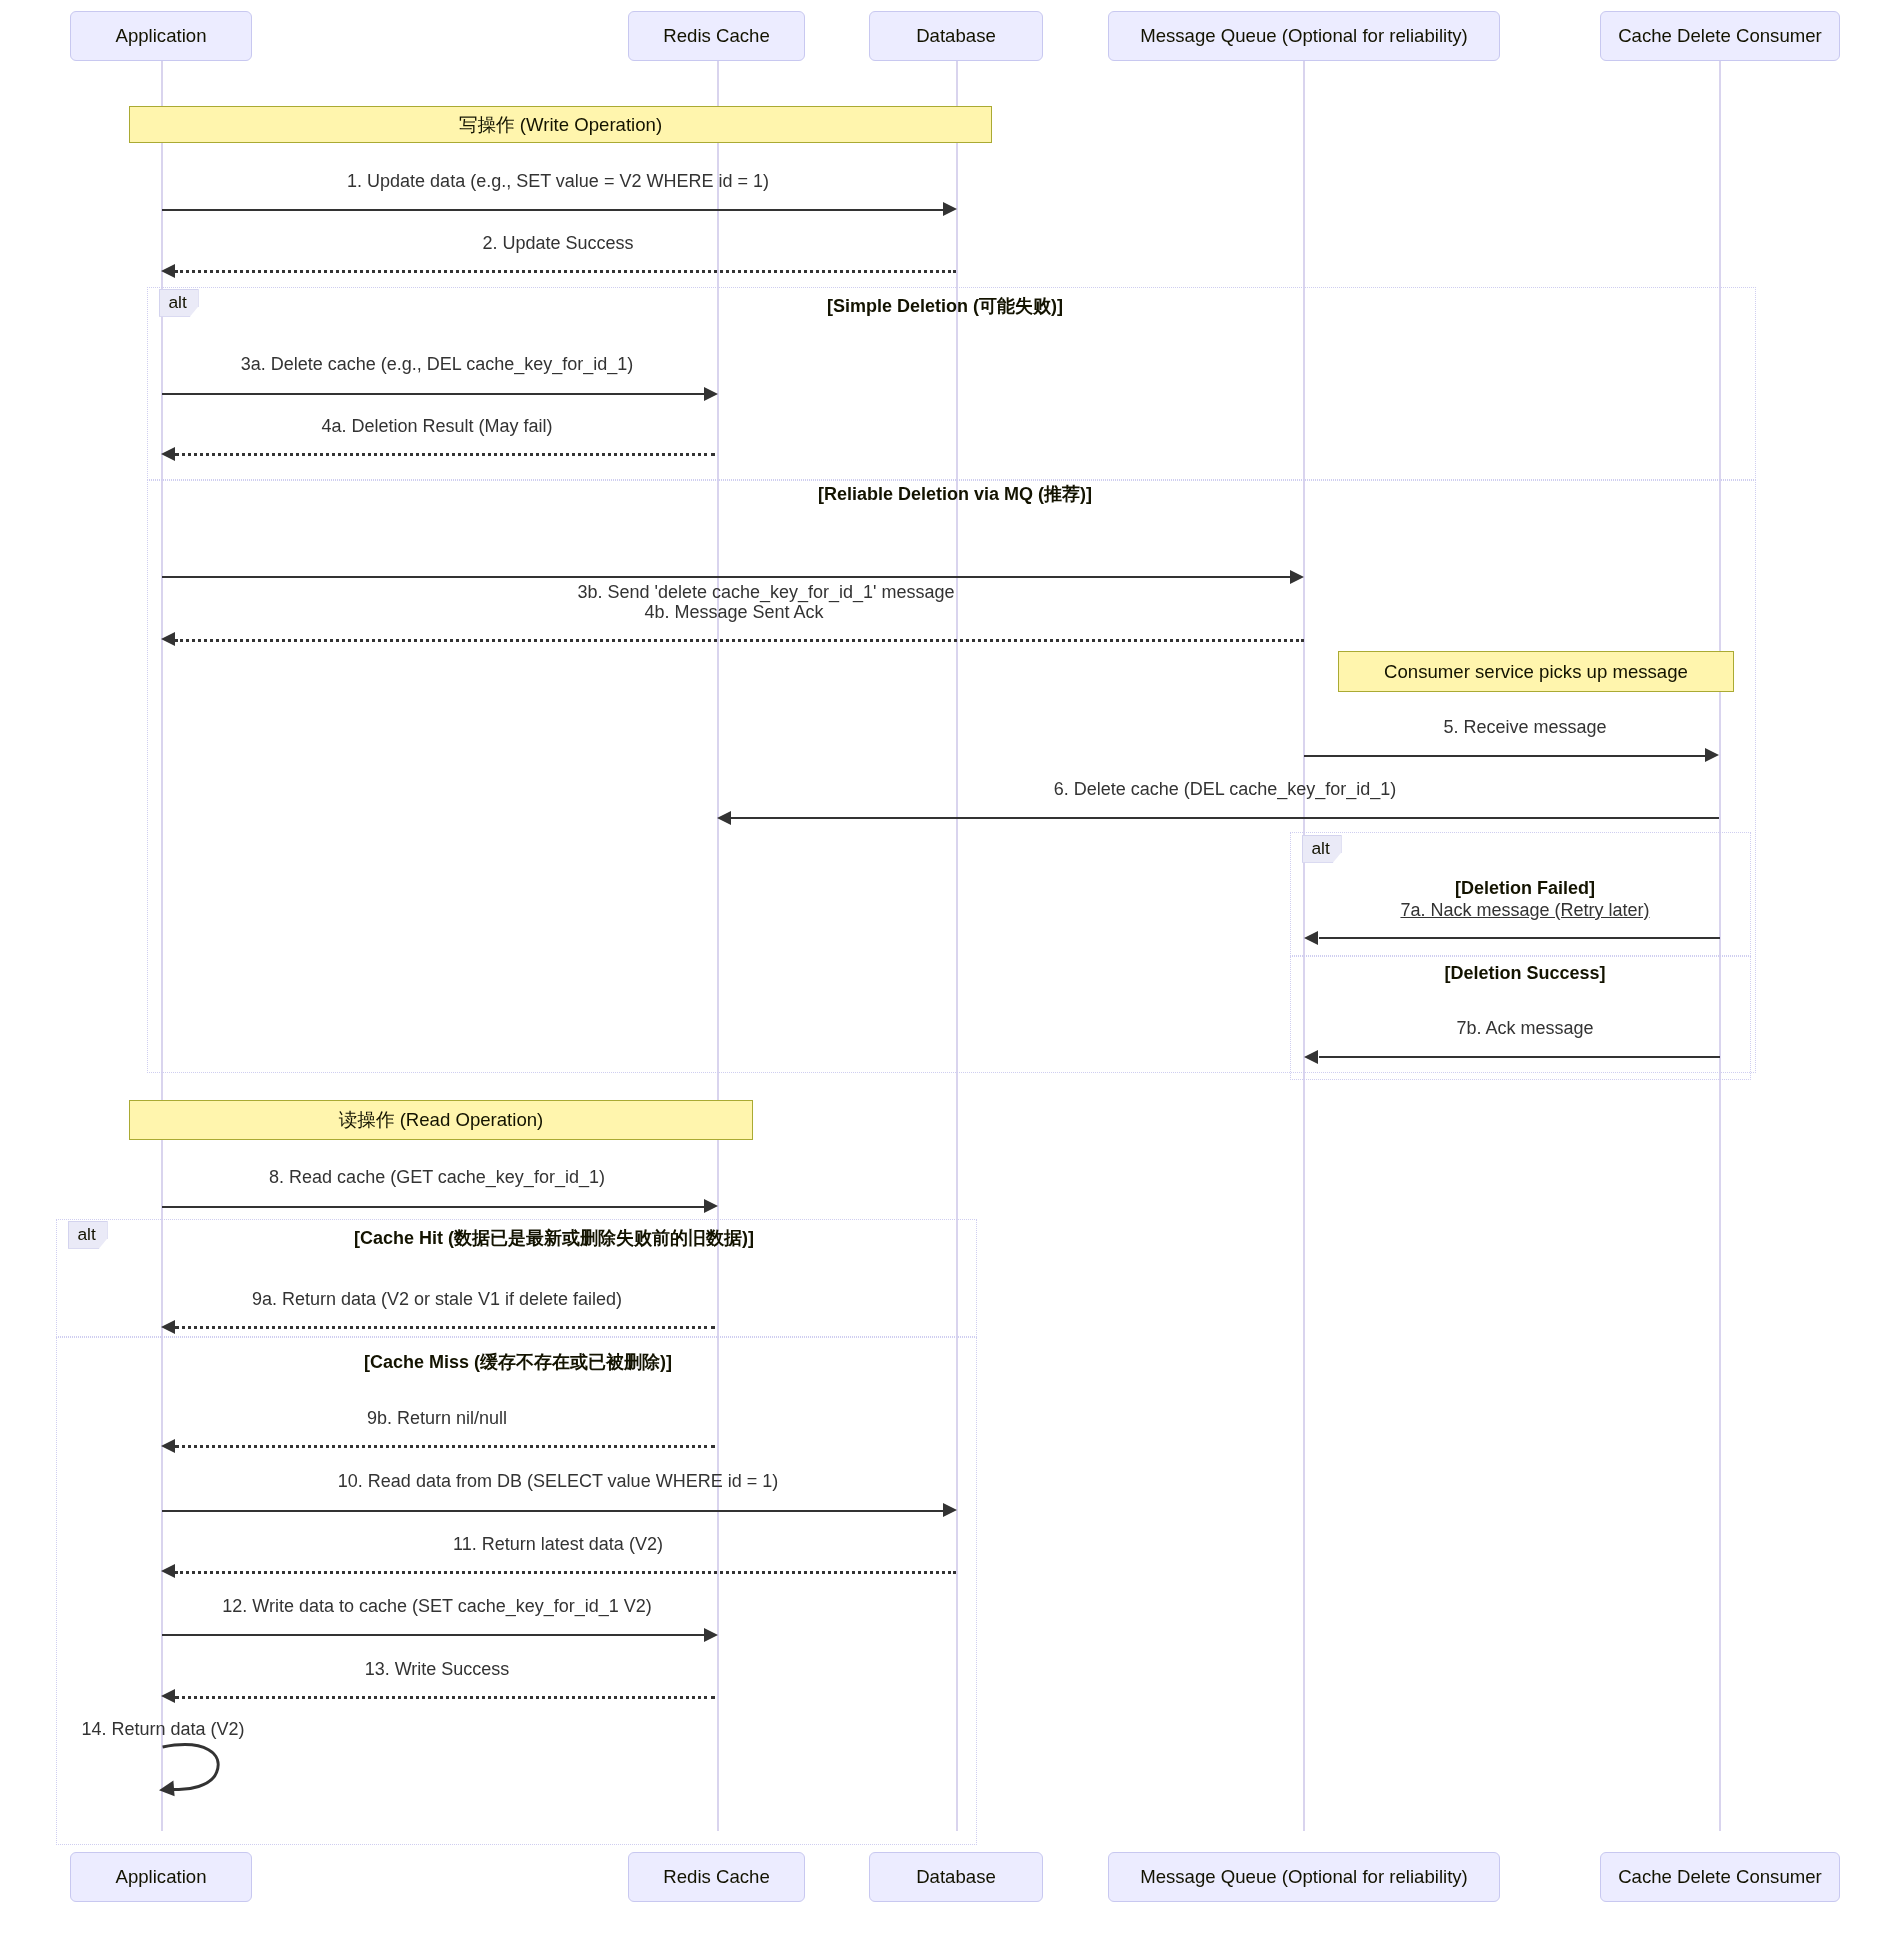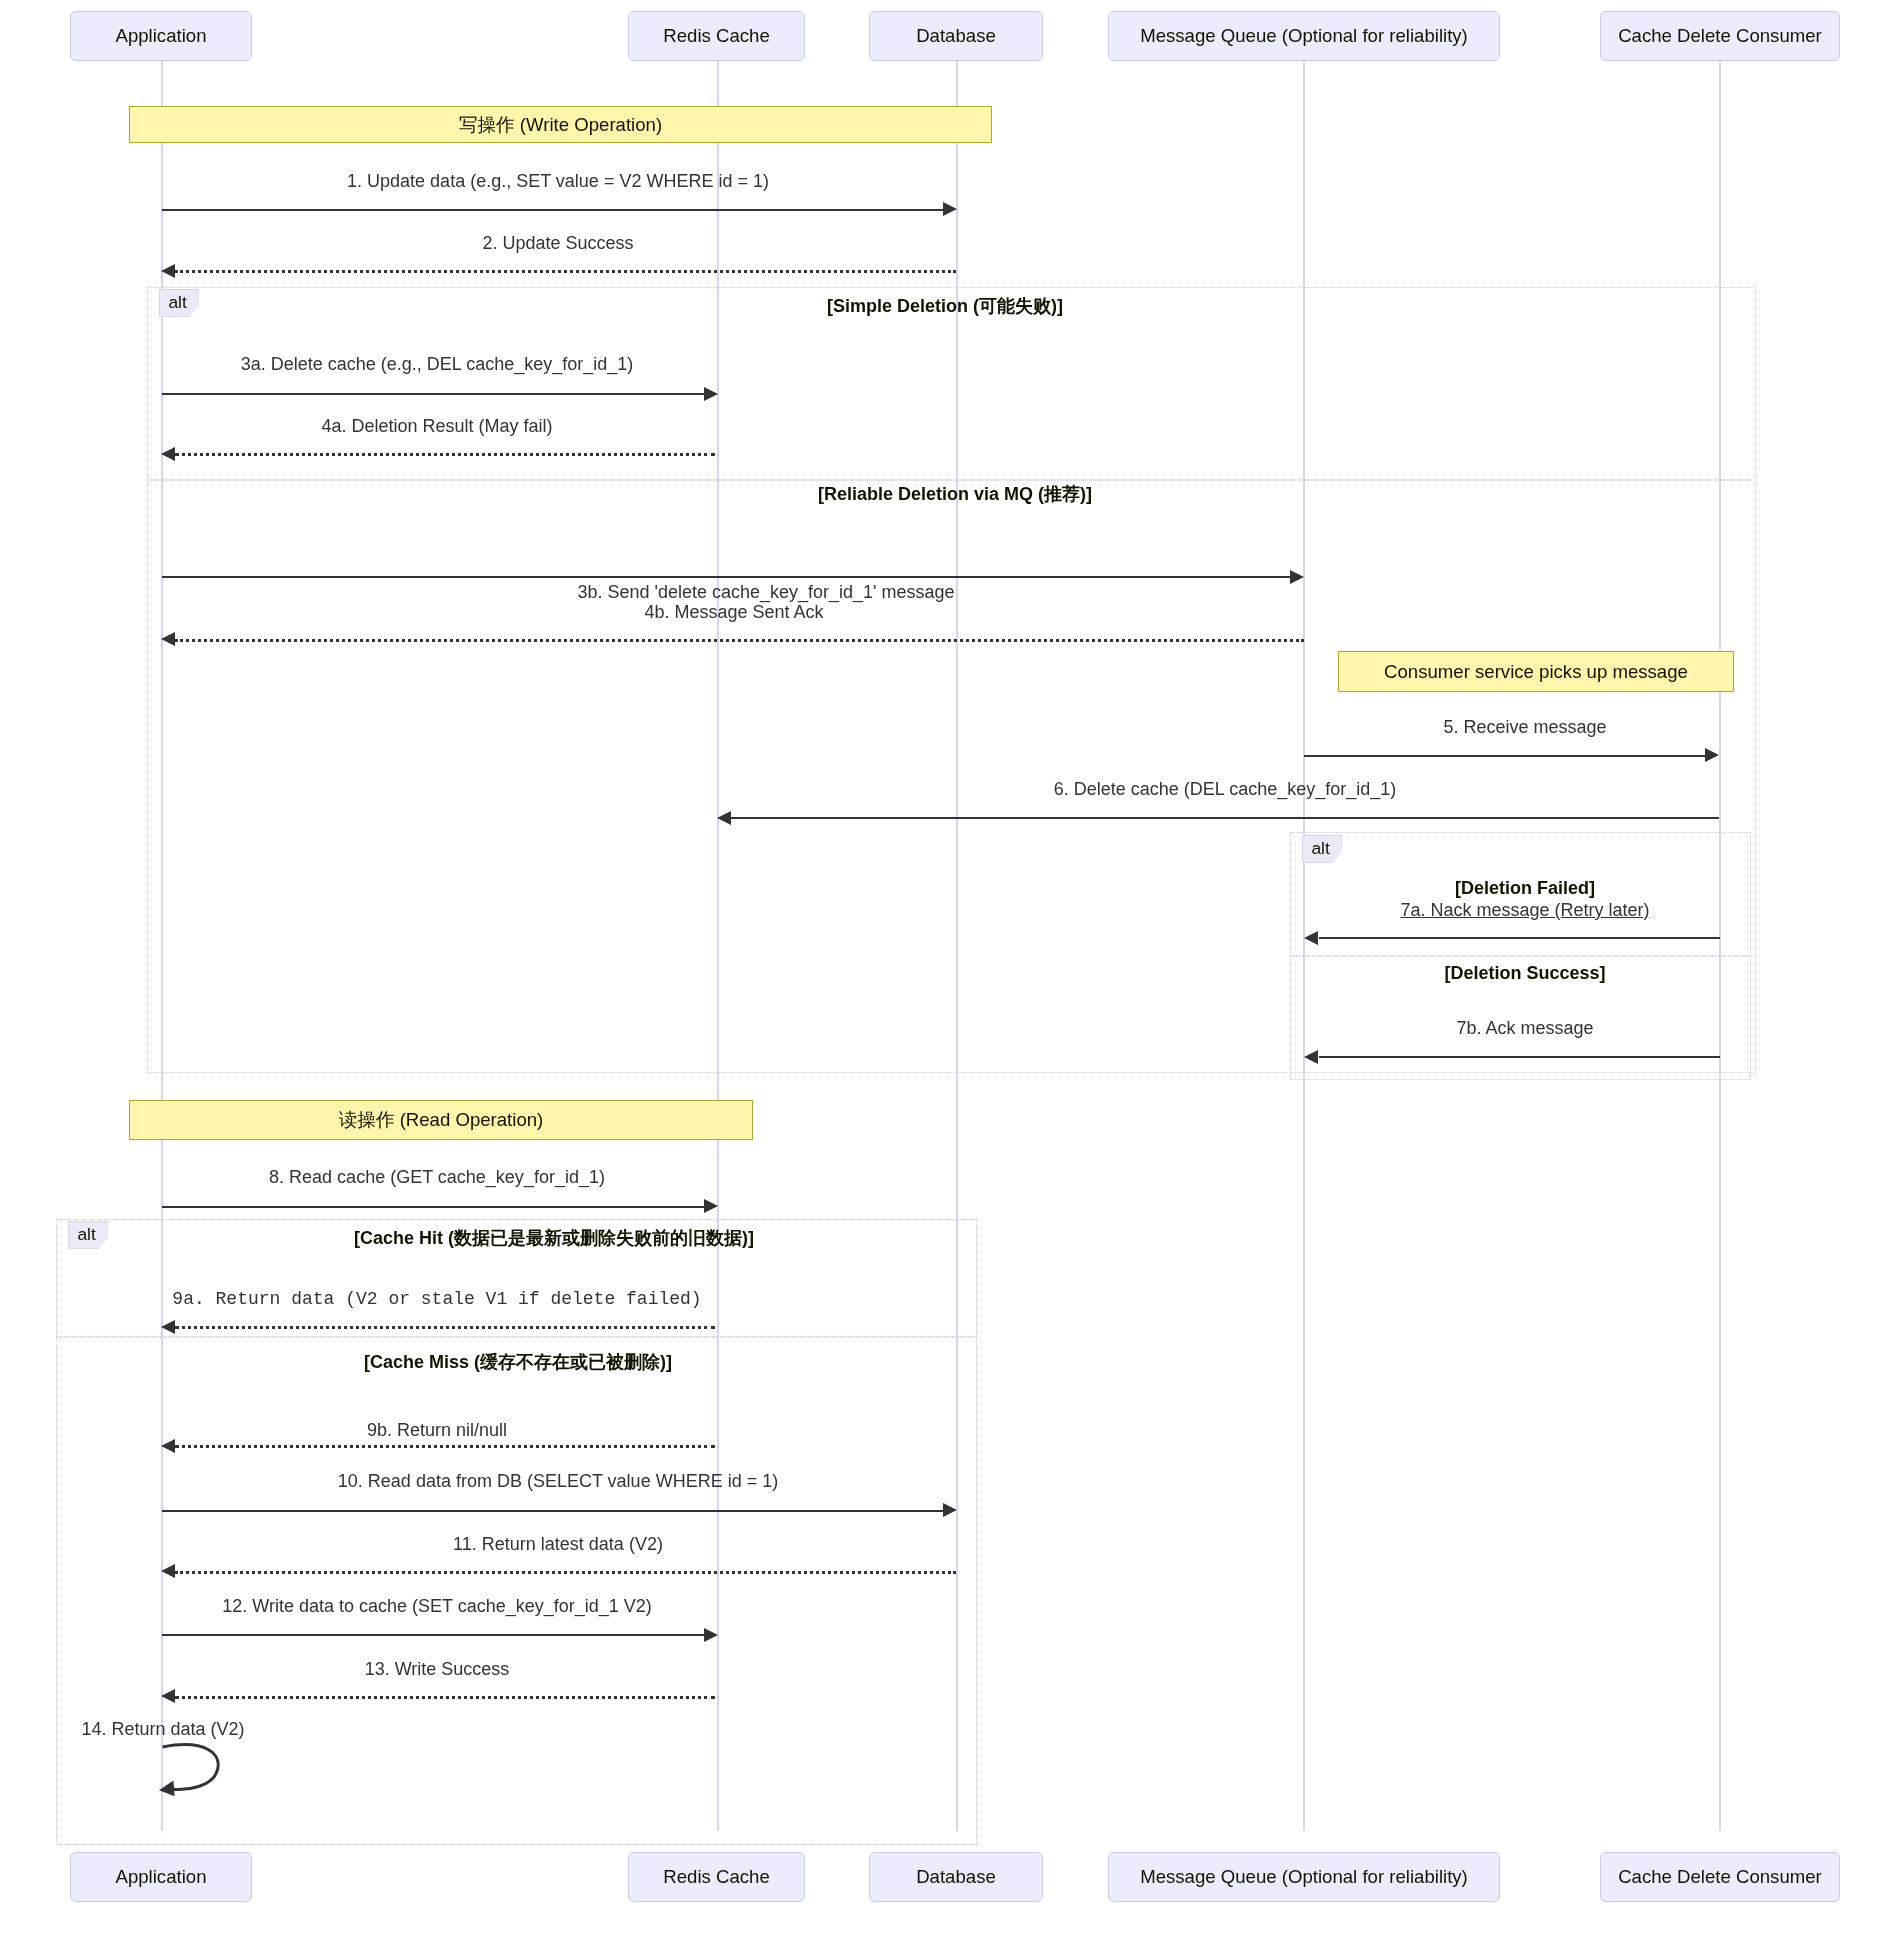--- a/index.html
+++ b/index.html
@@ -211,25 +211,25 @@
   <div class="msg-label" style="left:437px; top:1167px;">8. Read cache (GET cache_key_for_id_1)</div>
   <div class="msg-line solid" style="left:162px; top:1206px; width:543px;"></div>
   <div class="arrow-head right" style="left:704px; top:1199px;"></div>
 
   <div class="alt-frame" style="left:56px; top:1219px; width:921px; height:118px;"></div>
   <div class="alt-frame" style="left:56px; top:1337px; width:921px; height:508px;"></div>
   <div class="alt-tab" style="left:68px; top:1221px;">alt</div>
   <div class="alt-label" style="left:554px; top:1226px; width:540px; transform:translateX(-50%);">[Cache Hit (数据已是最新或删除失败前的旧数据)]</div>
   <div class="alt-label" style="left:518px; top:1350px; width:540px; transform:translateX(-50%);">[Cache Miss (缓存不存在或已被删除)]</div>
 
-  <div class="msg-label" style="left:437px; top:1289px;font-family:Liberation Mono, monospace;">9a. Return data (V2 or stale V1 if delete failed)</div>
+  <div class="msg-label" style="left:437px; top:1289px;">9a. Return data (V2 or stale V1 if delete failed)</div>
   <div class="msg-line dotted" style="left:175px; top:1326px; width:540px;"></div>
   <div class="arrow-head left" style="left:161px; top:1320px;"></div>
 
-  <div class="msg-label" style="left:437px; top:1408px;margin-top:12px;">9b. Return nil/null</div>
+  <div class="msg-label" style="left:437px; top:1408px;">9b. Return nil/null</div>
   <div class="msg-line dotted" style="left:175px; top:1445px; width:540px;"></div>
   <div class="arrow-head left" style="left:161px; top:1439px;"></div>
 
   <div class="msg-label" style="left:558px; top:1471px;">10. Read data from DB (SELECT value WHERE id = 1)</div>
   <div class="msg-line solid" style="left:162px; top:1510px; width:781px;"></div>
   <div class="arrow-head right" style="left:943px; top:1503px;"></div>
 
   <div class="msg-label" style="left:558px; top:1534px;">11. Return latest data (V2)</div>
   <div class="msg-line dotted" style="left:175px; top:1571px; width:781px;"></div>
   <div class="arrow-head left" style="left:161px; top:1564px;"></div>

